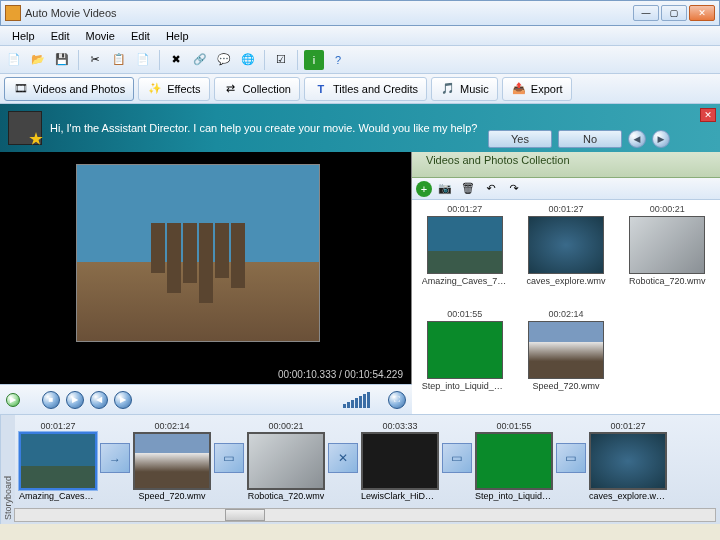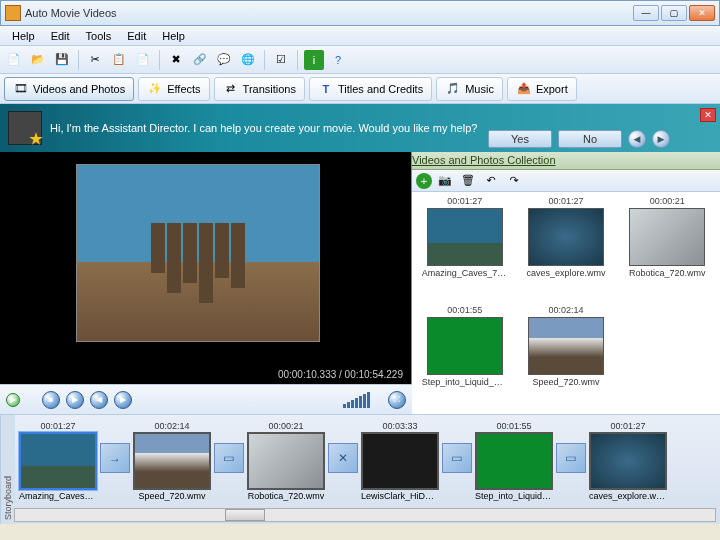--- a/index.html
+++ b/index.html
@@ -38,21 +38,21 @@
 .rocks { position:absolute; bottom:38px; left:50%; transform:translateX(-50%); display:flex; gap:2px; }
 .rock { width:14px; background:#5a4530; }
 .timecode { position: absolute; bottom: 4px; right: 8px; color: #ccc; font-size: 10px; }
 .preview-ctrl { height: 30px; background: linear-gradient(#f4f7fb,#dde9f7); border-top: 1px solid #b8cde4; display: flex; align-items: center; padding: 0 6px; gap: 6px; }
 .pbtn { width: 18px; height: 18px; border-radius: 50%; background: radial-gradient(circle at 30% 30%,#fff,#8ab5e0,#3a6da5); border: 1px solid #2a5a90; cursor: pointer; display:flex;align-items:center;justify-content:center;color:#fff;font-size:8px; }
 .pbtn.sm { width:14px;height:14px;background:radial-gradient(circle at 30% 30%,#fff,#a5e0a5,#3aa53a);border-color:#2a7a2a; }
 .volbars { display:flex; gap:1px; align-items:flex-end; margin-left:auto; }
 .volbar { width:3px; background:#3a6da5; }
 
 .collection { flex: 1; background: #fff; display: flex; flex-direction: column; }
-.coll-hdr { height: 18px; background: linear-gradient(#d8e5d0,#c0d4b4); border-bottom: 1px solid #8aad7a; padding: 2px 0; color: #2a4a1a; text-decoration: underline; }
+.coll-hdr { height: 26px; background: linear-gradient(#d8e5d0,#c0d4b4); border-bottom: 1px solid #8aad7a; padding: 2px 14px; color: #2a4a1a; }
 .coll-tb { height: 22px; background: linear-gradient(#f4f7fb,#dde9f7); border-bottom: 1px solid #b8cde4; display: flex; align-items: center; padding: 0 4px; gap: 3px; }
 .coll-grid { flex: 1; overflow: auto; padding: 4px; display: grid; grid-template-columns: repeat(3,1fr); gap: 4px; }
 .thumb-item { display: flex; flex-direction: column; align-items: center; }
 .thumb-tc { font-size: 9px; color: #444; }
 .thumb { width: 76px; height: 58px; border: 1px solid #555; background: #000; margin: 2px 0; position:relative; overflow:hidden; }
 .thumb-lbl { font-size: 9px; color: #333; max-width: 86px; white-space: nowrap; overflow: hidden; text-overflow: ellipsis; text-align: center; }
 
 .storyboard { height: 110px; background: linear-gradient(#e8eff8,#d5e0ee); border-top: 1px solid #b8cde4; display: flex; position: relative; }
 .sb-label { writing-mode: vertical-rl; transform: rotate(180deg); padding: 4px 2px; font-size: 9px; color: #555; background: #d5e0ee; border-right: 1px solid #b8cde4; }
 .sb-track { flex: 1; display: flex; align-items: flex-start; padding: 6px 4px 0 4px; gap: 0; overflow: hidden; }
@@ -83,21 +83,21 @@
   <div class="winbtns">
     <div class="winbtn">—</div>
     <div class="winbtn">▢</div>
     <div class="winbtn close">✕</div>
   </div>
 </div>
 
 <div class="menubar">
   <span>Help</span>
   <span>Edit</span>
-  <span>Tools</span>
+  <span>Movie</span>
   <span>Edit</span>
   <span>Help</span>
 </div>
 
 <div class="toolbar1">
   <div class="tbtn">📄</div>
   <div class="tbtn">📂</div>
   <div class="tbtn">💾</div>
   <div class="sep"></div>
   <div class="tbtn">✂</div>
@@ -119,21 +119,21 @@
   <div class="tab active">
     <span class="tabicon">🎞</span>
     <span>Videos and Photos</span>
   </div>
   <div class="tab">
     <span class="tabicon">✨</span>
     <span>Effects</span>
   </div>
   <div class="tab">
     <span class="tabicon">⇄</span>
-    <span>Transitions</span>
+    <span>Collection</span>
   </div>
   <div class="tab">
     <span class="tabicon" style="color:#2a5ac5;font-weight:bold;">T</span>
     <span>Titles and Credits</span>
   </div>
   <div class="tab">
     <span class="tabicon">🎵</span>
     <span>Music</span>
   </div>
   <div class="tab">

